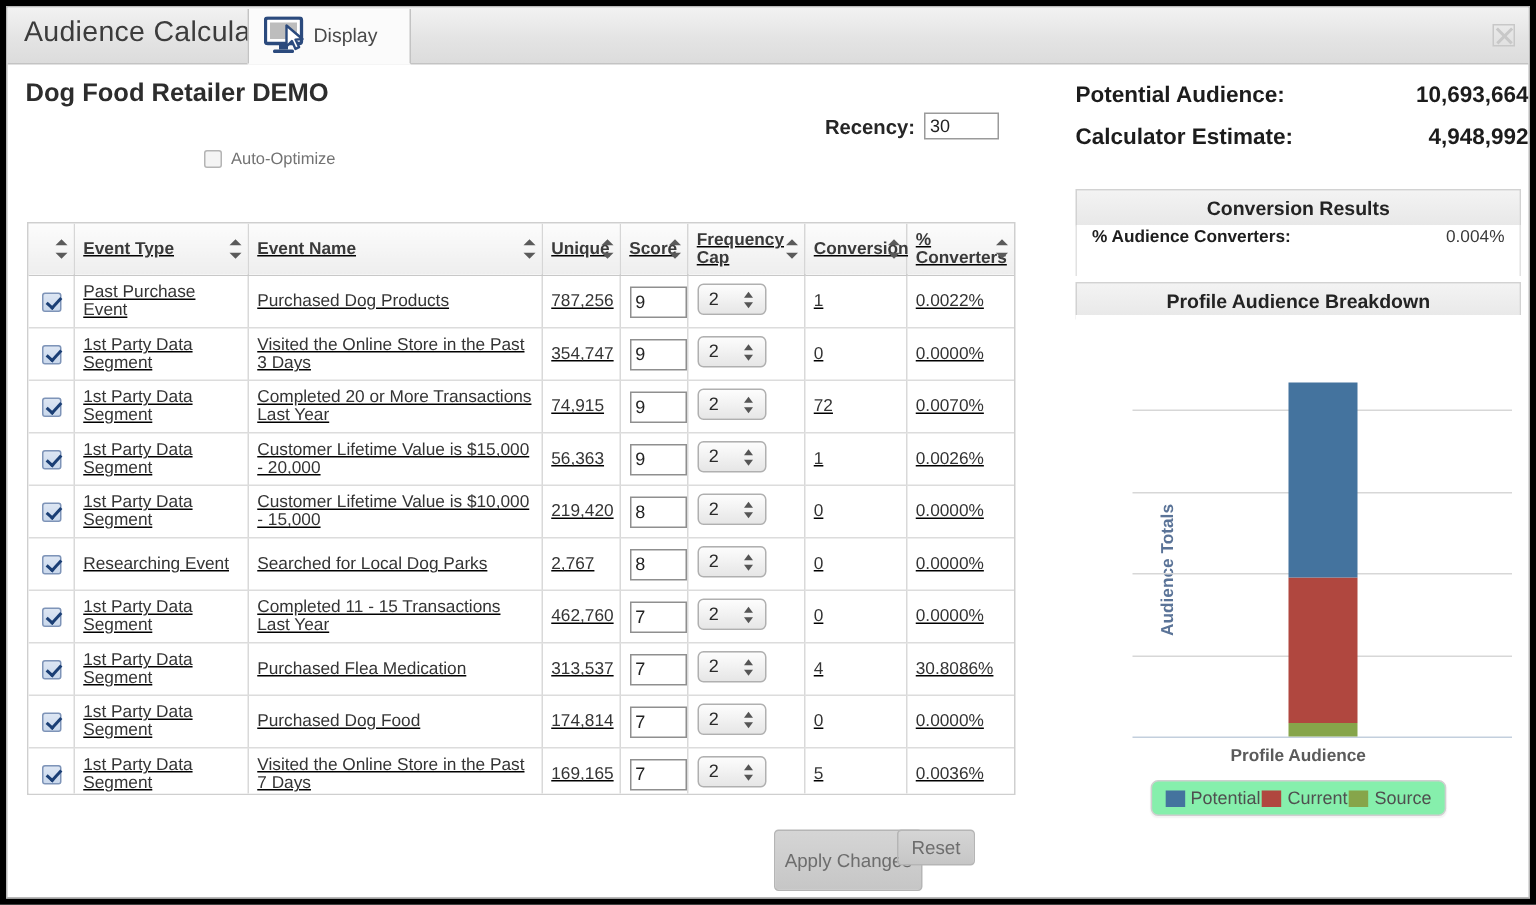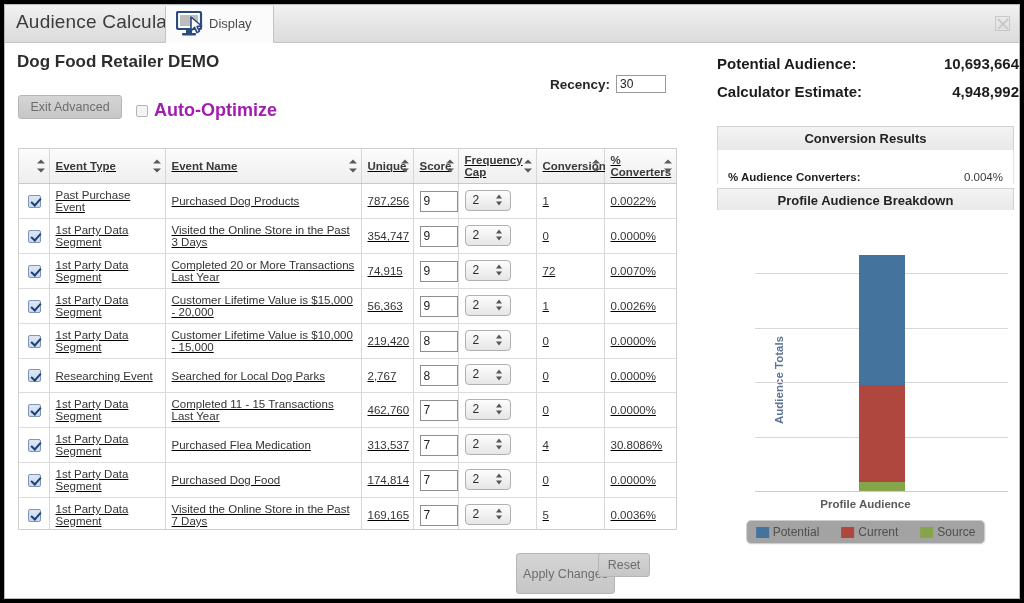--- a/index.html
+++ b/index.html
@@ -76,21 +76,21 @@
   }
   .auto-opt-wrap {
     position: absolute; left: 131px; top: 95px;
     display: flex; align-items: center; gap: 6px;
   }
   .cb-plain {
     width: 12px; height: 12px;
     border: 1px solid #b4b4b4; background: #f4f4f4;
     border-radius: 2px; cursor: pointer; display: inline-block;
   }
-  .auto-opt-label { font-size: 18px; color: #a21caf; font-weight: bold; }
+  .auto-opt-label { font-size: 11px; color: #737373; }
 
   
   .field-row {
     position: absolute; display: flex; align-items: center;
   }
   .field-row .lbl {
     font-size: 13.5px; font-weight: bold; color: #262626;
     text-align: right; width: 105px; margin-right: 6px;
   }
   .field-row input {
@@ -195,21 +195,21 @@
   #profile-head { left: 712px; top: 183px; width: 297px; }
   .conv-body {
     position: absolute; left: 712px; top: 145px; width: 297px; height: 34px;
     border-left: 1px solid #e2e2e2; border-right: 1px solid #e2e2e2;
     background: #fff;
   }
   .conv-line { position: absolute; width: 100%; font-size: 11.5px; height: 14px; }
   .conv-line .k { position: absolute; left: 10px; font-weight: bold; color: #1e1e1e; }
   .conv-line .v { position: absolute; right: 10px; color: #3a3a3a; }
   #conv-line-1 { top: 4px; }
-  #conv-line-2 { top: 2px; margin-top: 19px; }
+  #conv-line-2 { top: 2px; }
 
   
   .chart-area {
     position: absolute; left: 712px; top: 205px;
     width: 297px; height: 340px; background: #fff;
   }
   .chart-plot {
     position: absolute; left: 38px; top: 10px; right: 6px; bottom: 58px;
   }
   .gridline {
@@ -225,22 +225,22 @@
     transform: translateY(-50%) rotate(-90deg); transform-origin: center;
     font-size: 11.5px; font-weight: bold; color: #5a7397;
     white-space: nowrap;
   }
   .x-tick-label {
     position: absolute; bottom: 40px; left: 0; right: 0;
     text-align: center; font-size: 11.5px; font-weight: bold; color: #5b5b5b;
   }
   .legend {
     position: absolute; left: 50%; transform: translateX(-50%); bottom: 6px;
-    border: 1px solid #cfcfcf; border-radius: 5px; background: #a3a3a3;
-    padding: 4px 9px; display: flex; align-items: center; gap: 22px;
+    border: 1px solid #cfcfcf; border-radius: 5px; background: #86efac;
+    padding: 4px 9px; display: flex; align-items: center; gap: 1px;
     box-shadow: 0 1px 1px rgba(0,0,0,.05);
   }
   .legend .item { display: flex; align-items: center; gap: 4px; }
   .legend .swatch { width: 13px; height: 11px; display: inline-block; }
   .legend .txt { font-size: 12px; color: #4f4f4f; }
 </style>
 </head>
 <body>
 
 <div id="app">
@@ -259,21 +259,20 @@
       <div class="tab-label">Display</div>
     </div>
 
     <div class="win-close">
         <span></span>
       </div>
   </div>
 
   <div class="page-title">Dog Food Retailer DEMO</div>
 
-  <button class="btn exit-adv" id="exit-advanced">Exit Advanced</button>
 
   <div class="auto-opt-wrap">
     <span class="cb-plain"></span>
     <span class="auto-opt-label">Auto-Optimize</span>
   </div>
 
   <div class="field-row" id="recency-row">
     <span class="lbl">Recency:</span>
     <input type="text" value="30" style="">
   </div>

